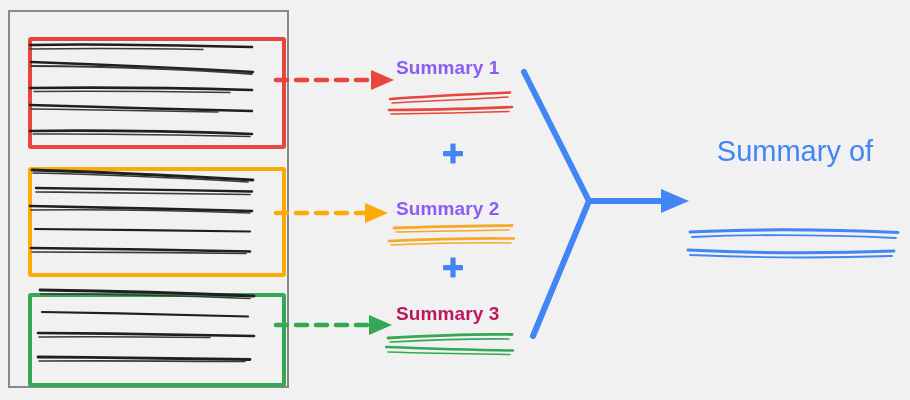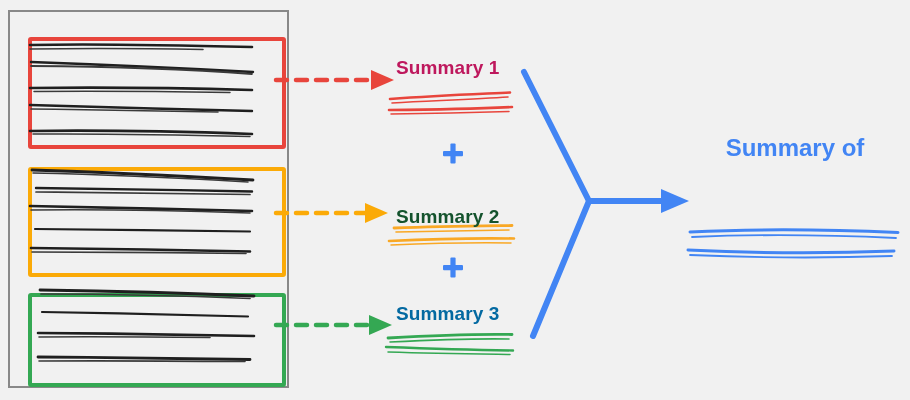--- a/index.html
+++ b/index.html
@@ -18,27 +18,27 @@
   }
   .doc-box{position:absolute;box-sizing:border-box;background:#f1f1f1;}
   .doc-box.red   {left:18px;top:25px; width:258px;height:112px;border:4px solid #e8453c;border-radius:3px;}
   .doc-box.orange{left:18px;top:155px;width:258px;height:110px;border:4px solid #fbaa07;border-radius:3px;}
   .doc-box.green {left:18px;top:281px;width:258px;height:94px; border:4px solid #34a853;border-radius:3px;}
 
   .sum-label{
     position:absolute;font-size:19px;font-weight:600;white-space:nowrap;
     letter-spacing:.1px;
   }
-  .sum1{left:396px;top:57px;color:#be185d;}
-  .sum2{left:396px;top:206px;color:#14532d;}
-  .sum3{left:396px;top:303px;color:#0369a1;}
+  .sum1{left:396px;top:57px;color:#8b5cf6;}
+  .sum2{left:396px;top:198px;color:#8b5cf6;}
+  .sum3{left:396px;top:303px;color:#be185d;}
 
   .final-title{
     position:absolute;left:690px;top:135px;width:210px;
-    text-align:center;color:#4285f4;font-size:24px;font-weight:700;
+    text-align:center;color:#4285f4;font-size:29px;font-weight:400;
     line-height:1.12;
   }
   .final-title span{display:block;}
 </style>
 </head>
 <body>
 
 <div id="stage">
 
   <div class="doc-container">

